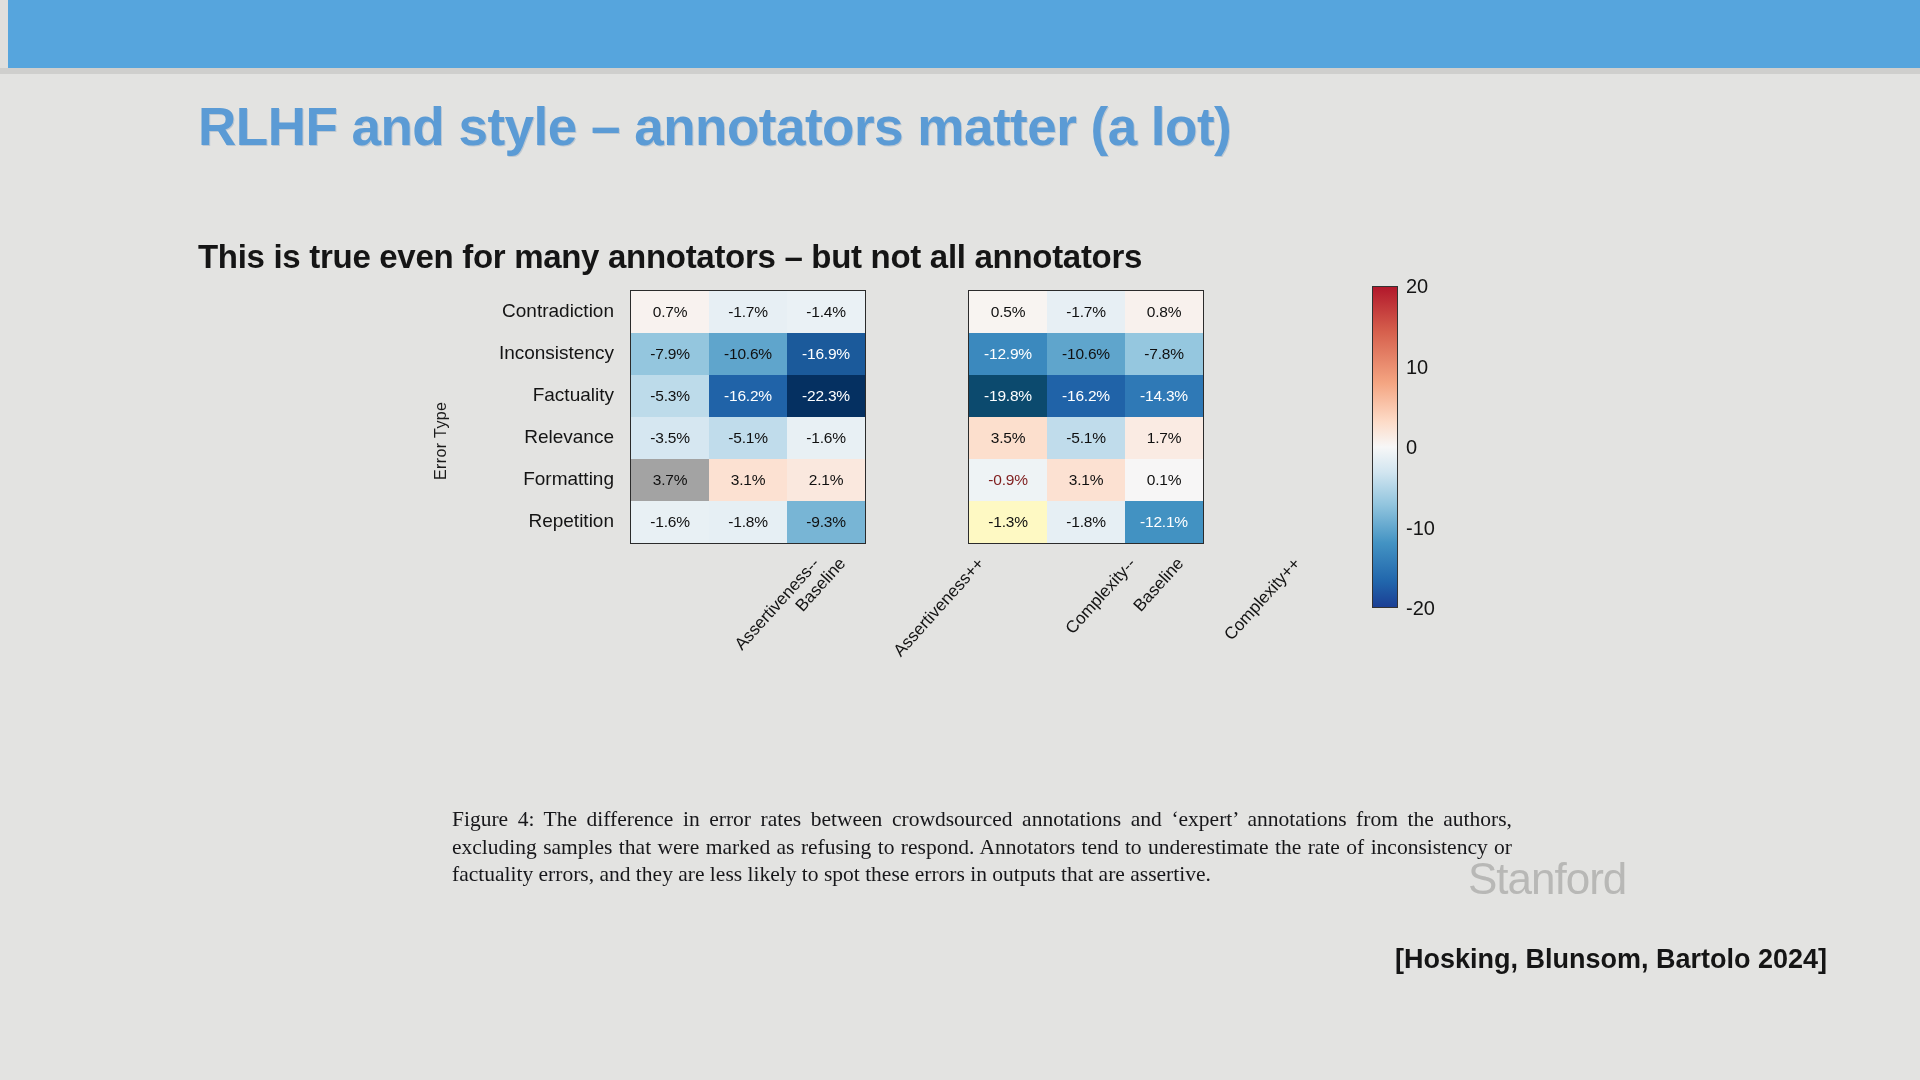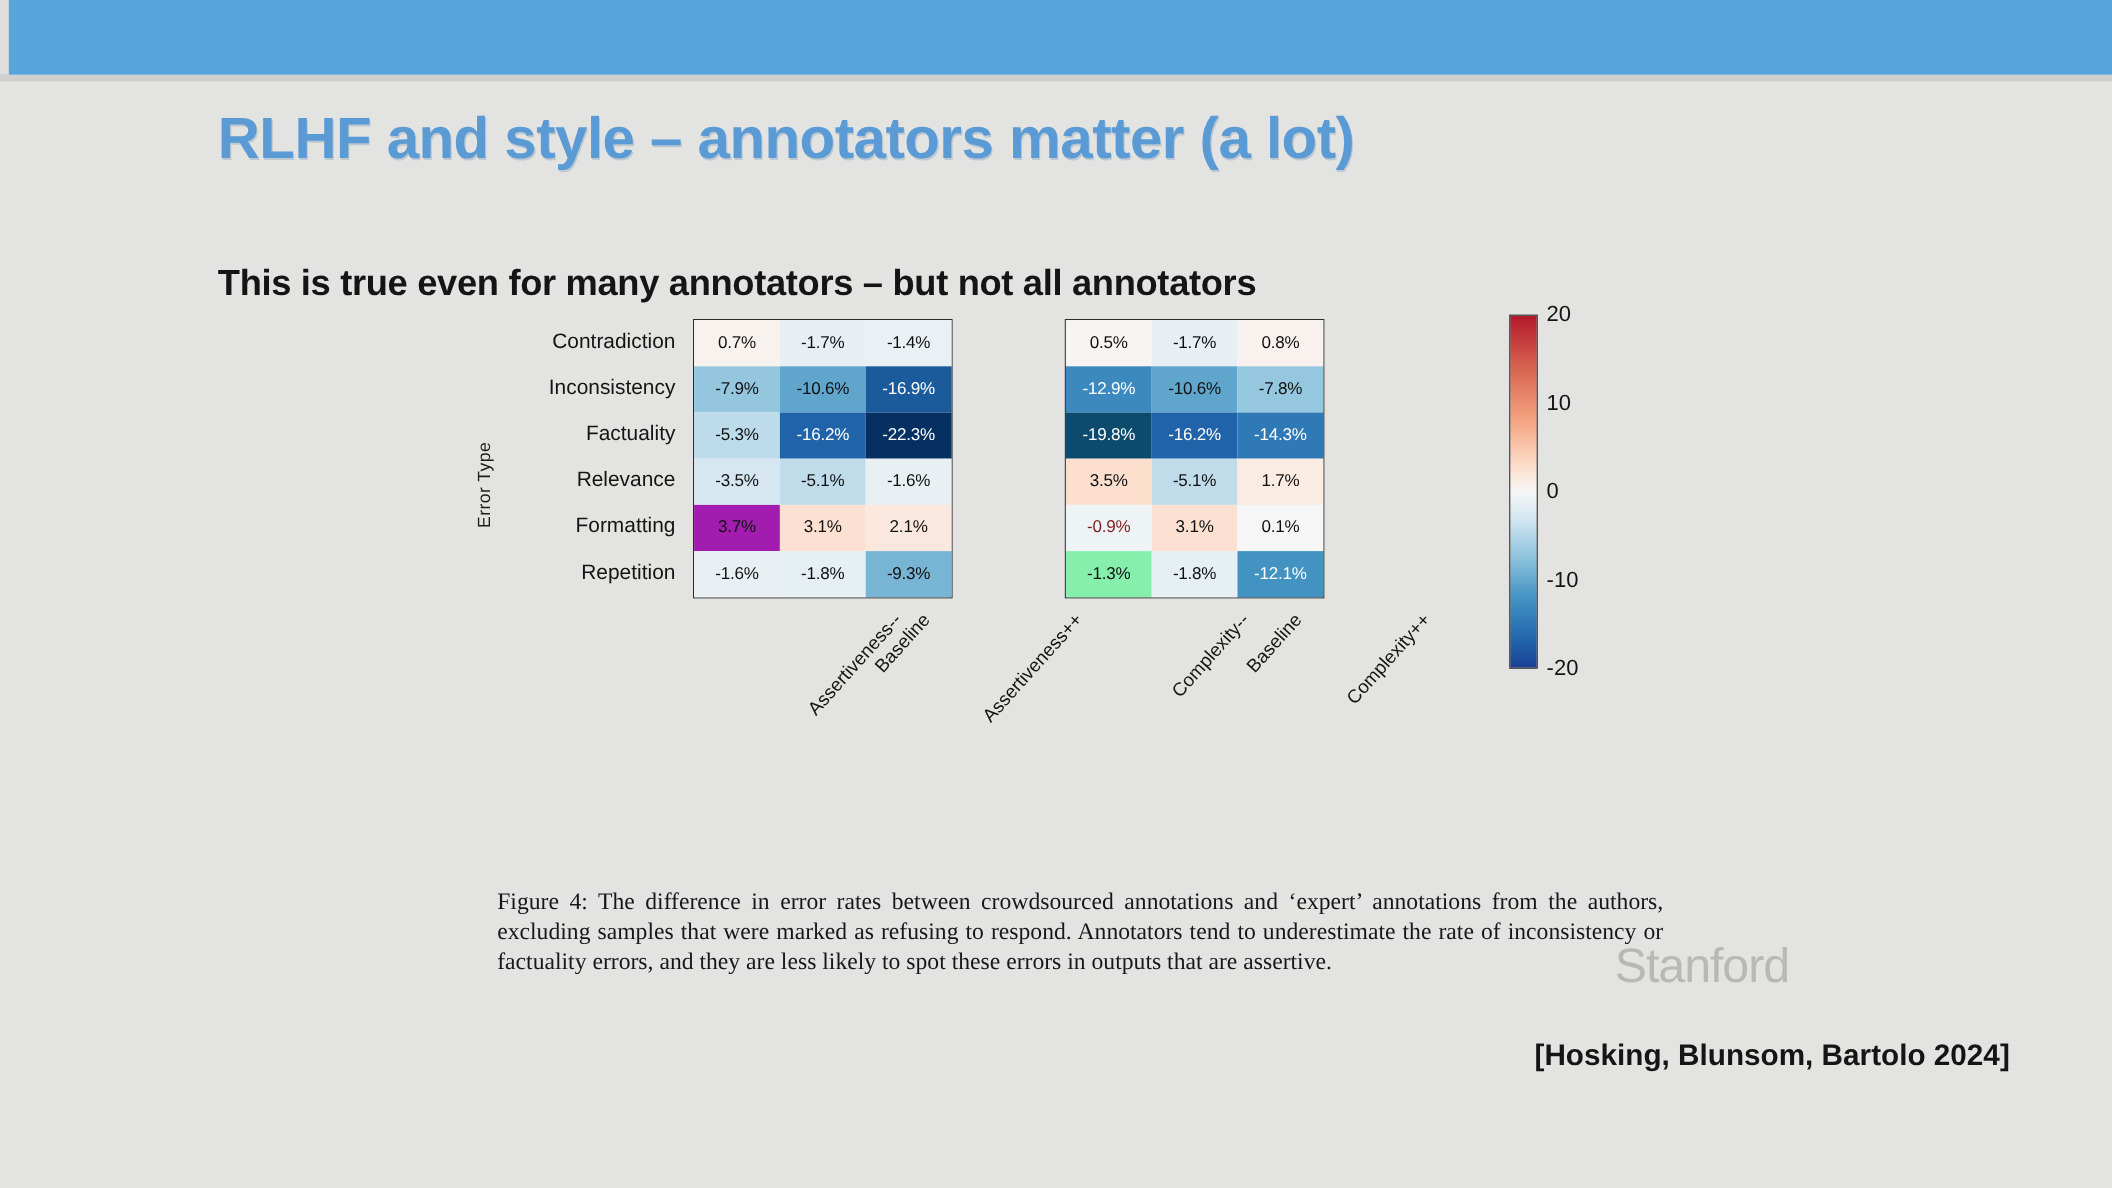--- a/index.html
+++ b/index.html
@@ -166,21 +166,21 @@
           <div class="hm-cell" style="background: rgb(189, 219, 234); color: rgb(16, 16, 16);">-5.3%</div>
           <div class="hm-cell" style="background: rgb(32, 99, 168); color: rgb(255, 255, 255);">-16.2%</div>
           <div class="hm-cell" style="background: rgb(5, 48, 97); color: rgb(255, 255, 255);">-22.3%</div>
         </div>
         <div class="hm-row">
           <div class="hm-cell" style="background: rgb(214, 231, 241); color: rgb(16, 16, 16);">-3.5%</div>
           <div class="hm-cell" style="background: rgb(192, 220, 235); color: rgb(16, 16, 16);">-5.1%</div>
           <div class="hm-cell" style="background: rgb(232, 240, 244); color: rgb(16, 16, 16);">-1.6%</div>
         </div>
         <div class="hm-row">
-          <div class="hm-cell" style="background: #a21caf; color: rgb(16, 16, 16); text-align: center;">3.7%</div>
+          <div class="hm-cell" style="background: #a3a3a3; color: rgb(16, 16, 16); text-align: center;">3.7%</div>
           <div class="hm-cell" style="background: rgb(252, 225, 210); color: rgb(16, 16, 16);">3.1%</div>
           <div class="hm-cell" style="background: rgb(250, 232, 222); color: rgb(16, 16, 16);">2.1%</div>
         </div>
         <div class="hm-row">
           <div class="hm-cell" style="background: rgb(232, 240, 244); color: rgb(16, 16, 16);">-1.6%</div>
           <div class="hm-cell" style="background: rgb(230, 239, 244); color: rgb(16, 16, 16);">-1.8%</div>
           <div class="hm-cell" style="background: rgb(120, 181, 213); color: rgb(16, 16, 16);">-9.3%</div>
         </div>
       </div>
     <div class="xticks" id="xt1">
@@ -209,21 +209,21 @@
           <div class="hm-cell" style="background: rgb(252, 223, 205); color: rgb(16, 16, 16);">3.5%</div>
           <div class="hm-cell" style="background: rgb(192, 220, 235); color: rgb(16, 16, 16);">-5.1%</div>
           <div class="hm-cell" style="background: rgb(250, 235, 227); color: rgb(16, 16, 16);">1.7%</div>
         </div>
         <div class="hm-row">
           <div class="hm-cell" style="background: rgb(238, 243, 245); color: #7f1d1d;">-0.9%</div>
           <div class="hm-cell" style="background: rgb(252, 225, 210); color: rgb(16, 16, 16);">3.1%</div>
           <div class="hm-cell" style="background: rgb(247, 246, 246); color: rgb(16, 16, 16);">0.1%</div>
         </div>
         <div class="hm-row">
-          <div class="hm-cell" style="background: #86efac; color: rgb(16, 16, 16);">-1.3%</div>
+          <div class="hm-cell" style="background: #fef9c3; color: rgb(16, 16, 16);">-1.3%</div>
           <div class="hm-cell" style="background: rgb(230, 239, 244); color: rgb(16, 16, 16);">-1.8%</div>
           <div class="hm-cell" style="background: rgb(66, 146, 194); color: rgb(255, 255, 255);">-12.1%</div>
         </div>
       </div>
     <div class="xticks" id="xt2">
         <div class="xtick" style="left: 62px;">Complexity--</div>
         <div class="xtick" style="left: 140px;">Baseline</div>
         <div class="xtick" style="left: 218px;">Complexity++</div>
       </div>
   </div>

